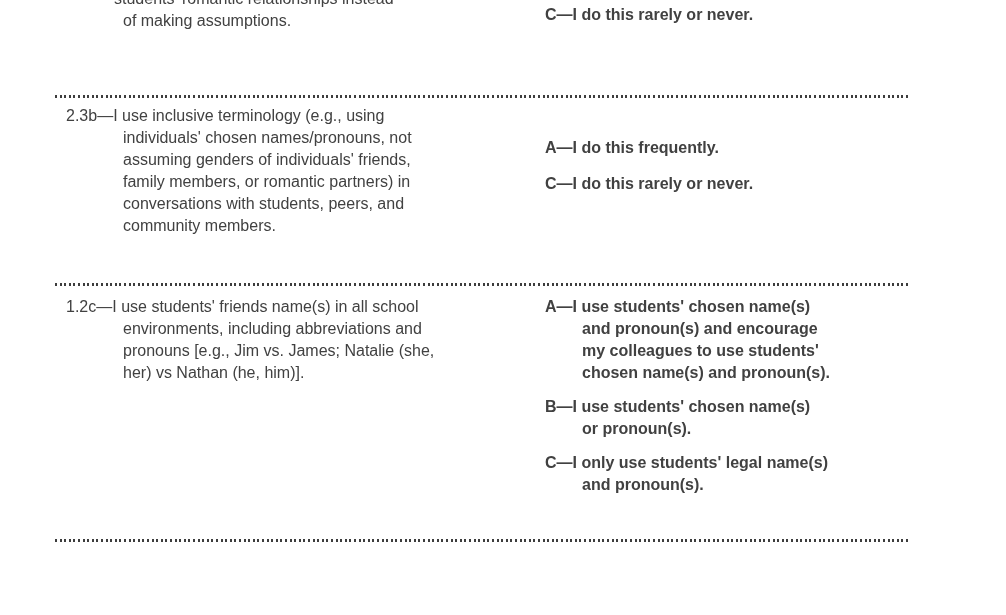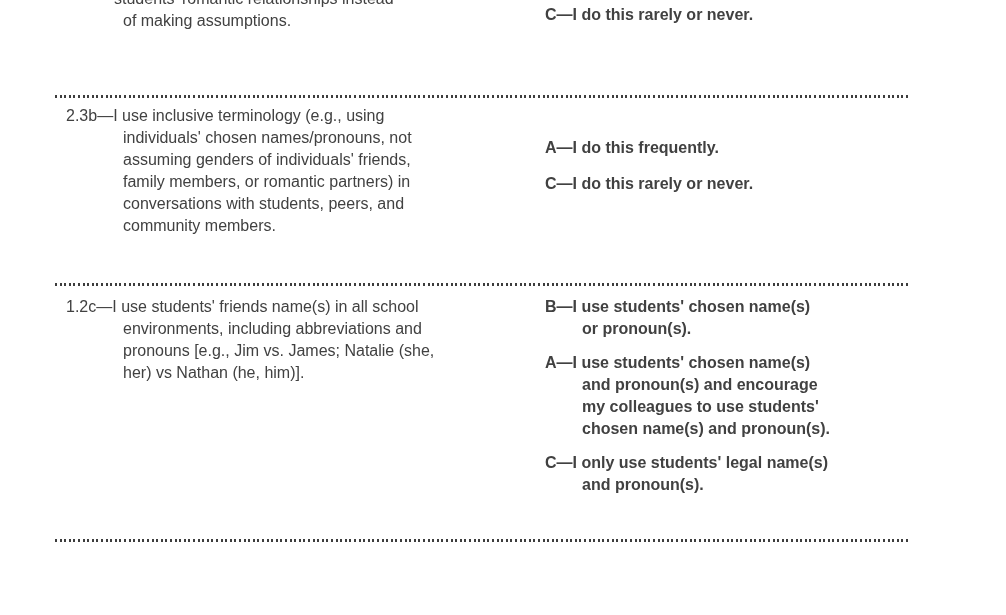--- a/index.html
+++ b/index.html
@@ -80,26 +80,26 @@
     <div class="txt opt-hang">C—I do this rarely or never.</div>
   </div>
 
   <div class="dotted" style="top:283px;"></div>
 
   <div class="txt item-hang" style="left:66px; top:296px;">1.2c—I use students' friends name(s) in all school
 environments, including abbreviations and
 pronouns [e.g., Jim vs. James; Natalie (she,
 her) vs Nathan (he, him)].</div>
   <div class="opts-col" style="left:545px; top:296px; gap:12px;">
-    <div class="txt opt-hang">B—I use students' chosen name(s)
-or pronoun(s).</div>
     <div class="txt opt-hang">A—I use students' chosen name(s)
 and pronoun(s) and encourage
 my colleagues to use students'
 chosen name(s) and pronoun(s).</div>
+    <div class="txt opt-hang">B—I use students' chosen name(s)
+or pronoun(s).</div>
     <div class="txt opt-hang">C—I only use students' legal name(s)
 and pronoun(s).</div>
   </div>
 
   <div class="dotted" style="top:539px;"></div>
 
   <div class="right-rule"></div>
 
 </div>
 

